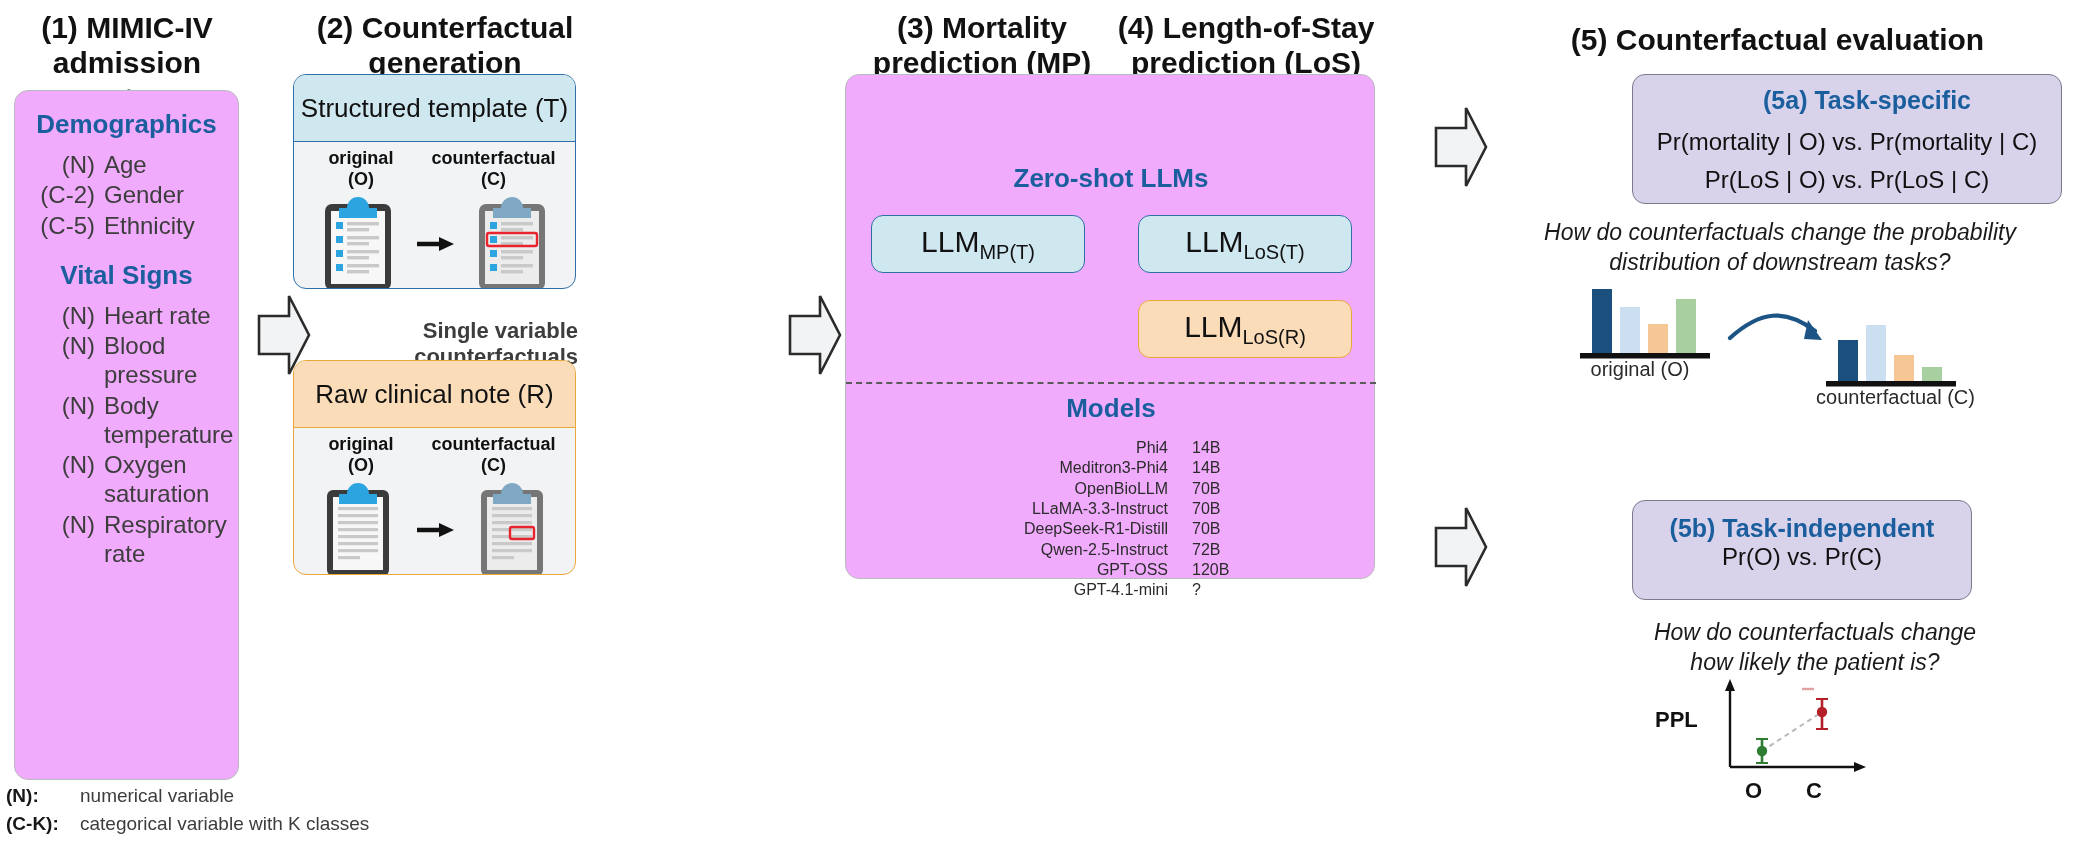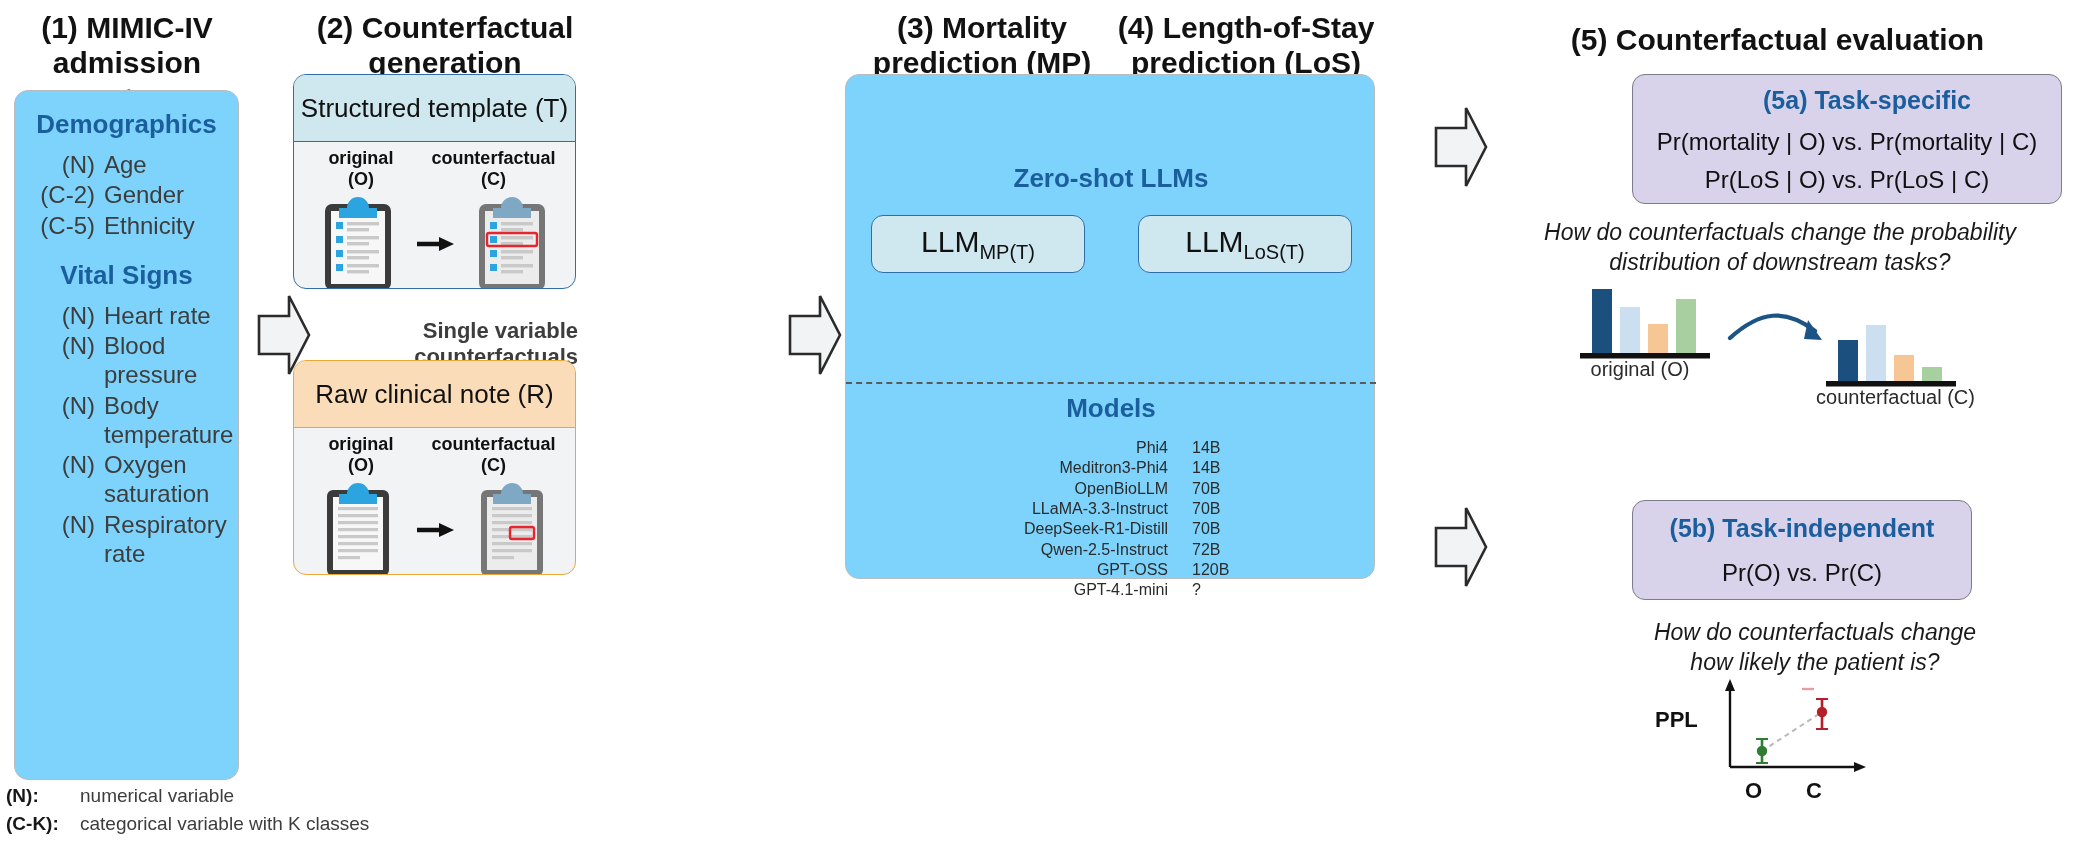--- a/index.html
+++ b/index.html
@@ -1,20 +1,20 @@
 <!DOCTYPE html>
 <html><head>
 <meta charset="utf-8">
 <style>
   html,body{margin:0;padding:0;background:#ffffff;}
   body{width:2075px;height:844px;position:relative;overflow:hidden;
        font-family:"Liberation Sans",sans-serif;color:#1a1a1a;}
   .abs{position:absolute;}
   .ttl{font-weight:bold;font-size:30px;line-height:1.18;text-align:center;color:#121212;}
-  .card{background:#7dd3fc;border:1.5px solid #b9bcbf;border-radius:14px;box-sizing:border-box;}
+  .card{background:#f0abfc;border:1.5px solid #b9bcbf;border-radius:14px;box-sizing:border-box;}
 
   
   #p1box{left:14px;top:90px;width:225px;height:690px;}
   .sec-h{font-weight:bold;font-size:26px;text-align:center;color:#1b5e9e;}
   .varrow{display:flex;font-size:24px;color:#3d3d3d;line-height:1.22;margin:1px 0;}
   .vtag{width:74px;text-align:right;padding-right:9px;flex:none;}
   .vname{text-align:left;}
   #legend{left:6px;top:782px;width:420px;font-size:19px;color:#3d3d3d;line-height:1.45;}
   #legend b{color:#171717;}
   .lgrow{display:flex;}
@@ -245,20 +245,25 @@
   <div class="llmbox llmT" style="left:25px;top:140px;">
     <span class="llmlbl">
       <span>LLM</span><sub>MP(T)</sub>
     </span>
   </div>
   <div class="llmbox llmT" style="left:292px;top:140px;">
     <span class="llmlbl">
       <span>LLM</span><sub>LoS(T)</sub>
     </span>
   </div>
+  <div class="llmbox llmR" style="left:292px;top:225px;">
+    <span class="llmlbl">
+      <span>LLM</span><sub>LoS(R)</sub>
+    </span>
+  </div>
 
   <div id="dash"></div>
   <div id="mdlH">Models</div>
 
   <div id="mdlList">
     <div class="mrow">
       <span class="mname">Phi4</span>
       <span class="msize">14B</span>
       </div>
     <div class="mrow">
@@ -329,21 +334,21 @@
     <rect x="324" y="72" width="20" height="26" fill="#f6c695"></rect>
     <rect x="352" y="84" width="20" height="14" fill="#a8cfa0"></rect>
     <rect x="256" y="98" width="130" height="5.5" fill="#111"></rect>
   </g>
 </svg>
 <div class="abs" style="left:1575px;top:358px;width:130px;text-align:center;font-size:20px;color:#2b2b2b;">original (O)</div>
 <div class="abs" style="left:1803px;top:386px;width:185px;text-align:center;font-size:20px;color:#2b2b2b;">counterfactual (C)</div>
 
 <div class="pcard" id="c5b">
   <div class="p5h" style="margin-top:13px;">(5b) Task-independent</div>
-  <div class="p5f" style="margin-top:16px;">Pr(O) vs. Pr(C)</div>
+  <div class="p5f" style="">Pr(O) vs. Pr(C)</div>
 </div>
 
 <div class="qtext" style="left:1570px;top:618px;width:490px;white-space:pre-line;">How do counterfactuals change
 how likely the patient is?</div>
 
 <div class="abs" style="left:1655px;top:707px;font-size:22px;font-weight:bold;color:#111;">PPL</div>
 <svg class="abs" style="left:1718px;top:675px;" width="160" height="105" viewBox="0 0 160 105">
   <path d="M12 92 H138" stroke="#111" stroke-width="2.4"></path>
   <polygon points="136,87 148,92 136,97" fill="#111"></polygon>
   <path d="M12 92 V14" stroke="#111" stroke-width="2.4"></path>

